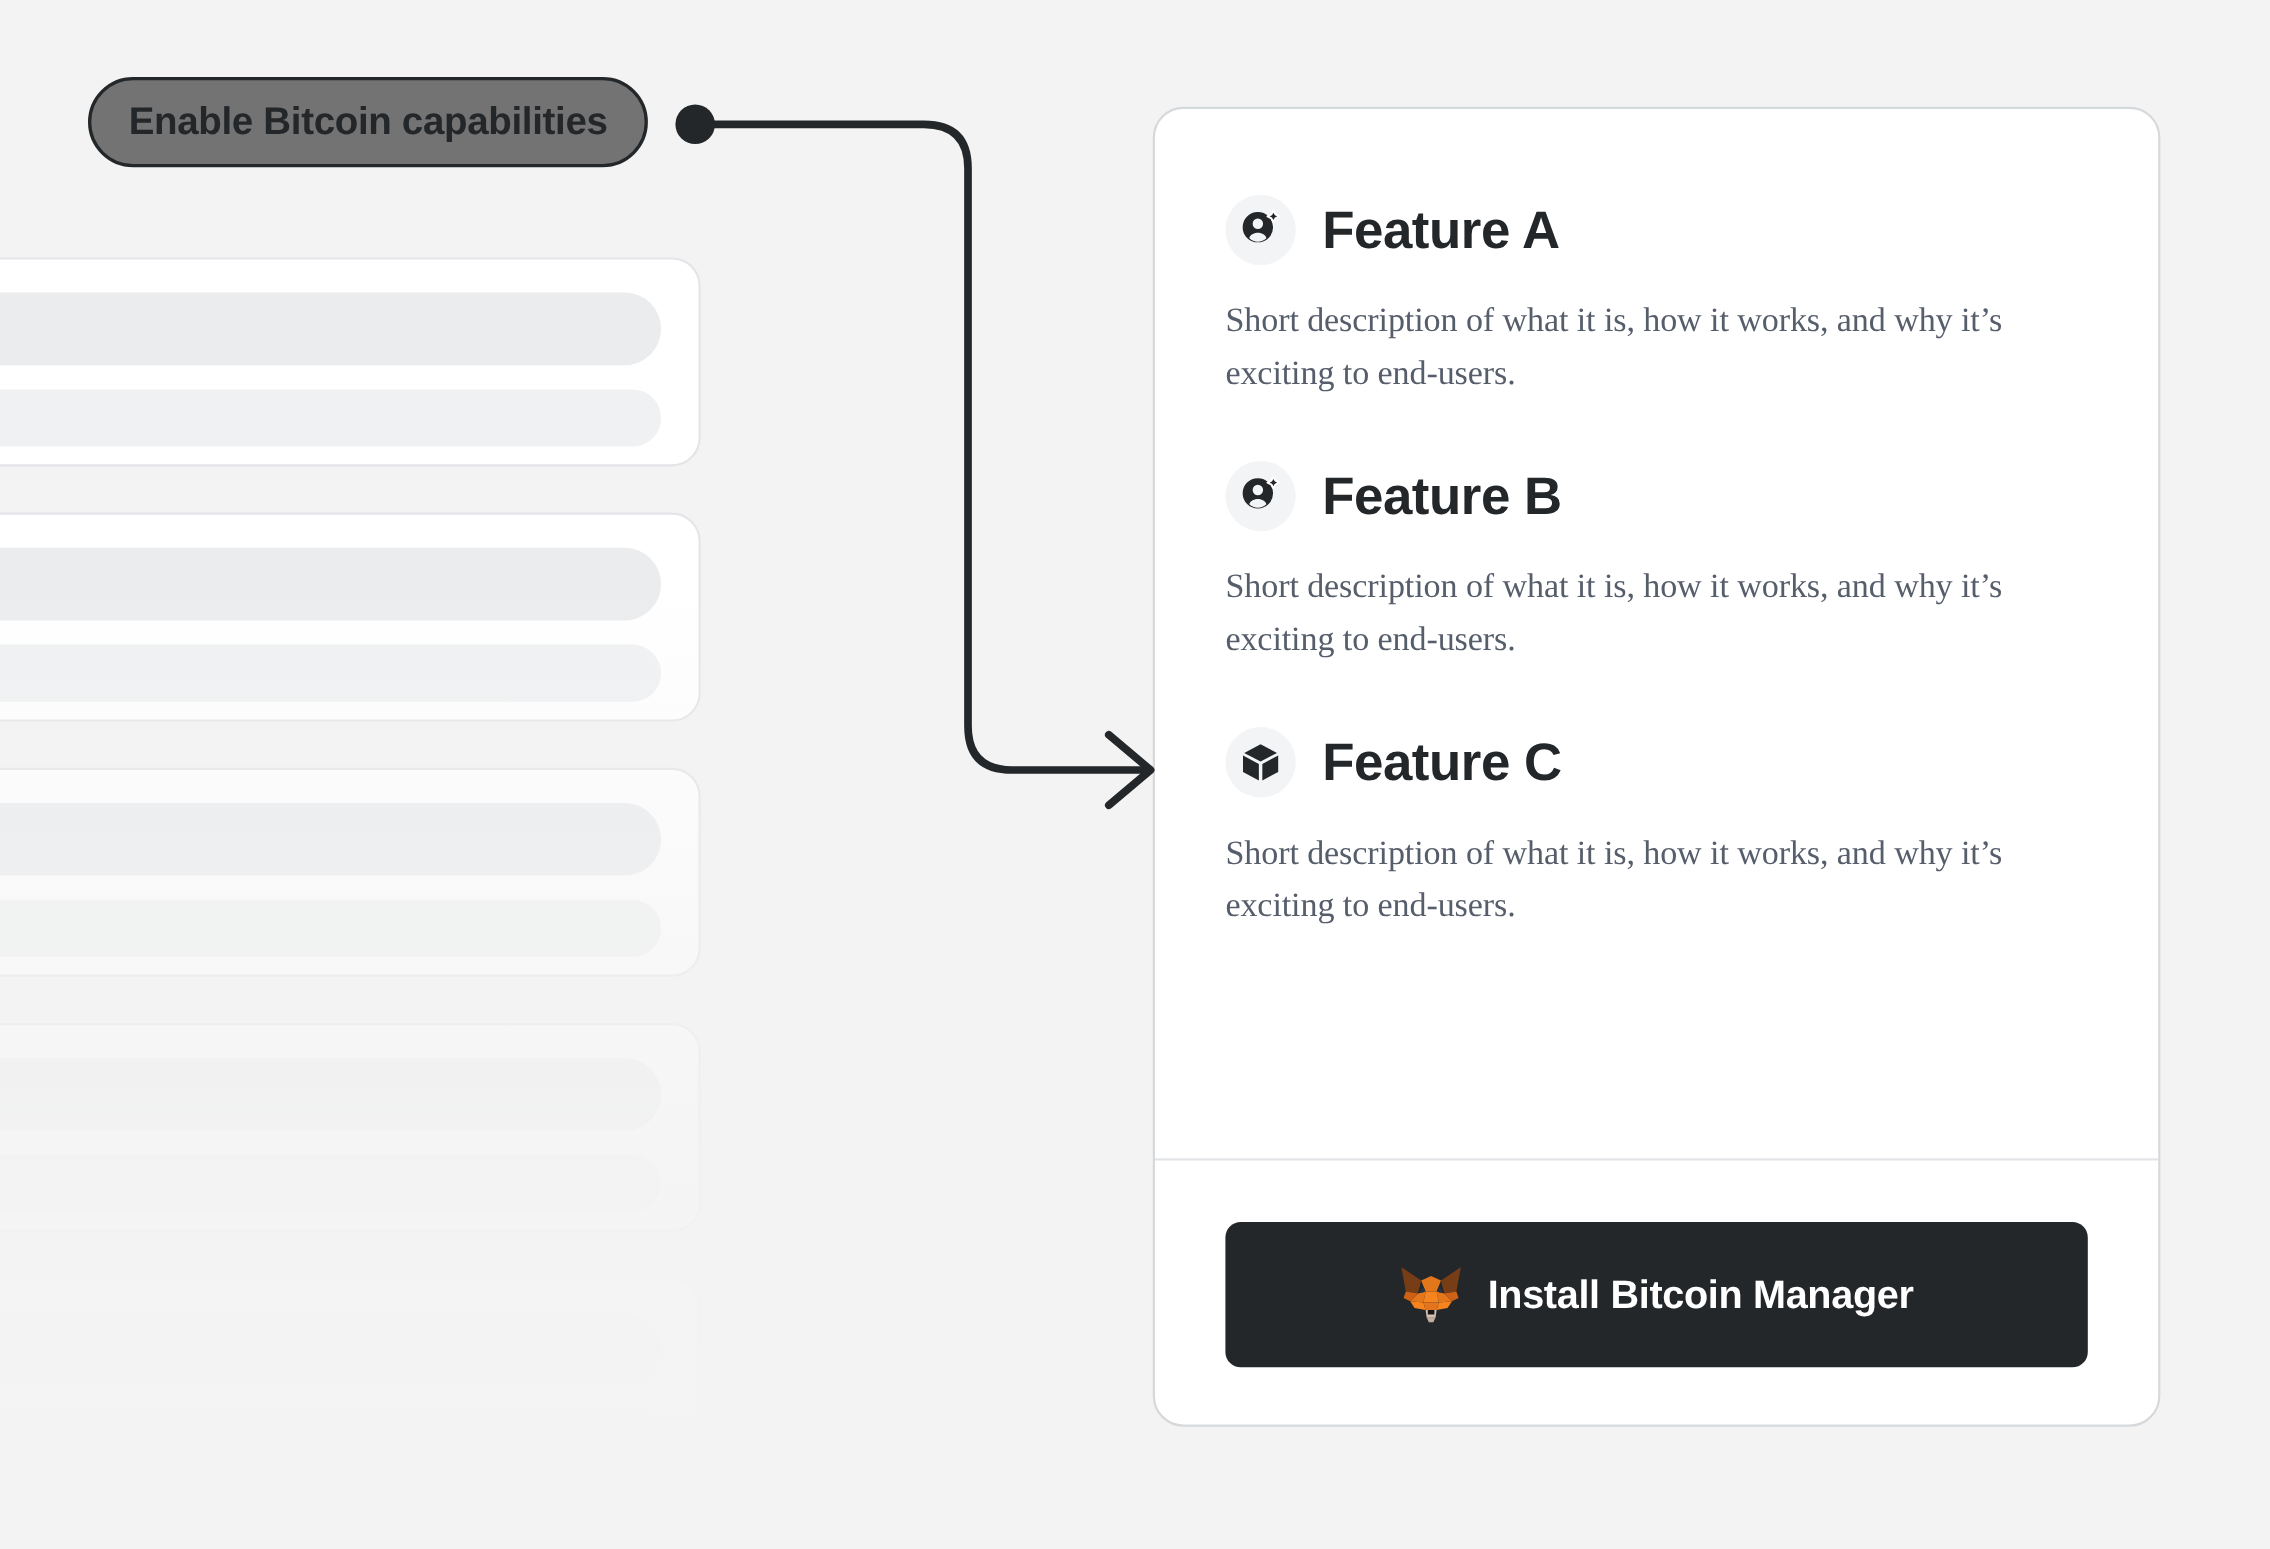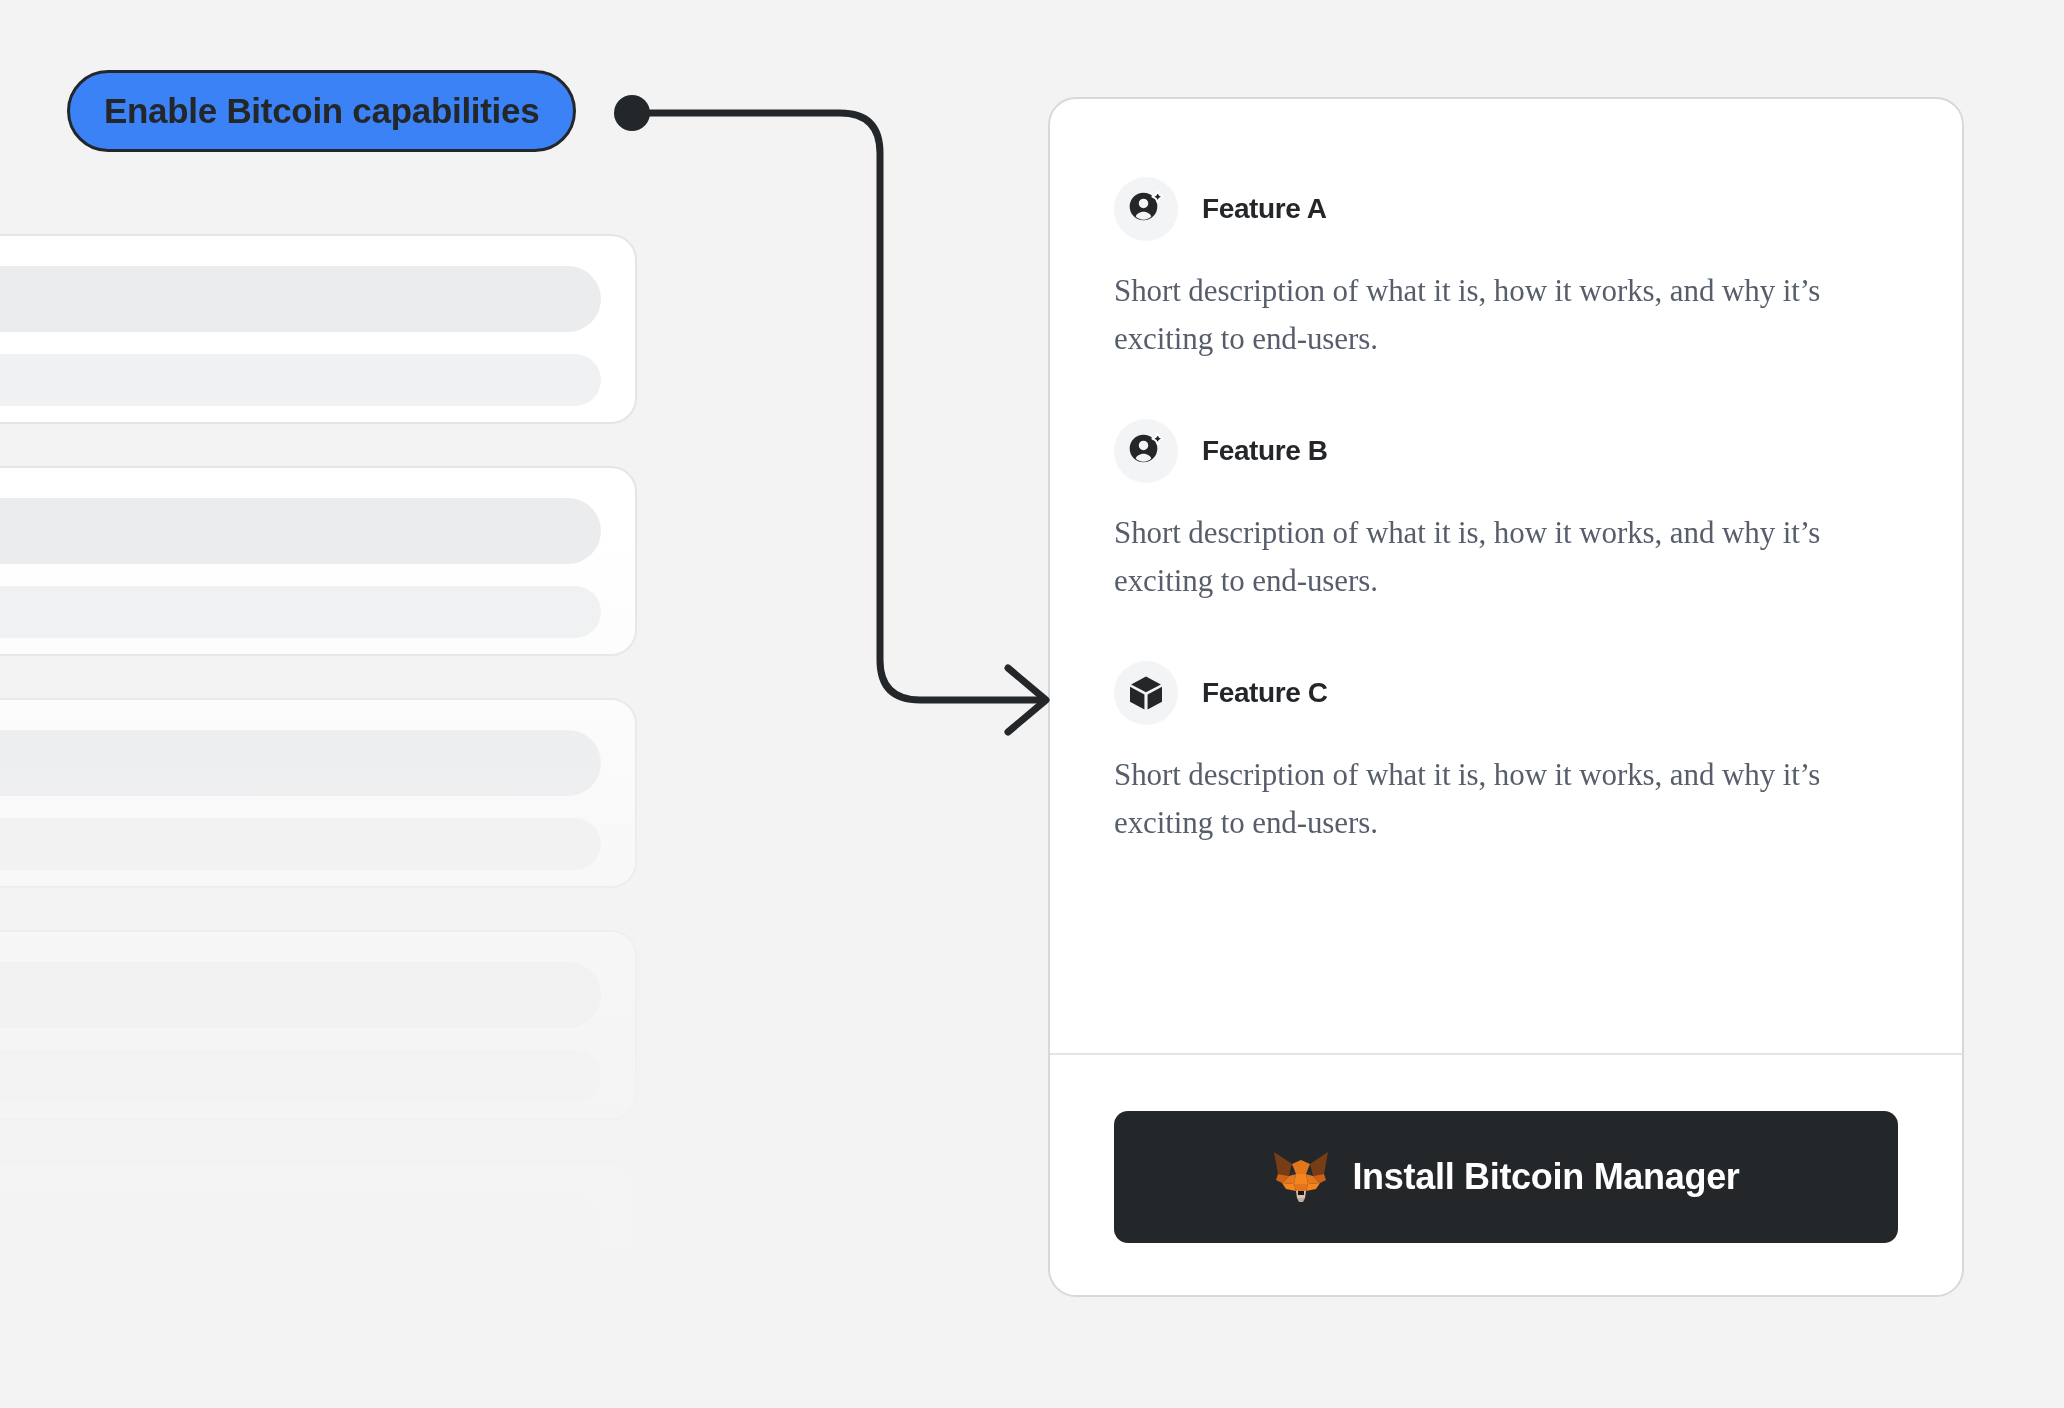--- a/index.html
+++ b/index.html
@@ -59,29 +59,29 @@
         rgba(243,243,243,0) 28%,
         rgba(243,243,243,0.35) 45%,
         rgba(243,243,243,0.72) 62%,
         rgba(243,243,243,0.92) 78%,
         rgba(243,243,243,1) 90%);
   }
 
   
   #callout {
     position: absolute;
-    left: 67px;
+    left: 80px;
     top: 70px;
     height: 82px;
     padding: 0 34px;
     display: flex;
     align-items: center;
     border: 3px solid #24272A;
     border-radius: 42px;
-    background: #3b82f6;
+    background: #737373;
     z-index: 5;
     text-align: right;
   }
   #callout .callout-text {
     font-size: 35px;
     font-weight: 600;
     color: #24272A;
     letter-spacing: -0.3px;
     white-space: nowrap;
   }
@@ -127,21 +127,21 @@
     width: 64px;
     height: 64px;
     min-width: 64px;
     border-radius: 50%;
     background: #F2F4F6;
     display: flex;
     align-items: center;
     justify-content: center;
   }
   .feature-title {
-    font-size: 28px;
+    font-size: 48px;
     font-weight: 700;
     color: #24272A;
     letter-spacing: -0.4px;
   }
   .feature-desc {
     font-size: 31px;
     line-height: 1.55;
     color: #575E6B;
     max-width: 800px;
     letter-spacing: -0.1px;

